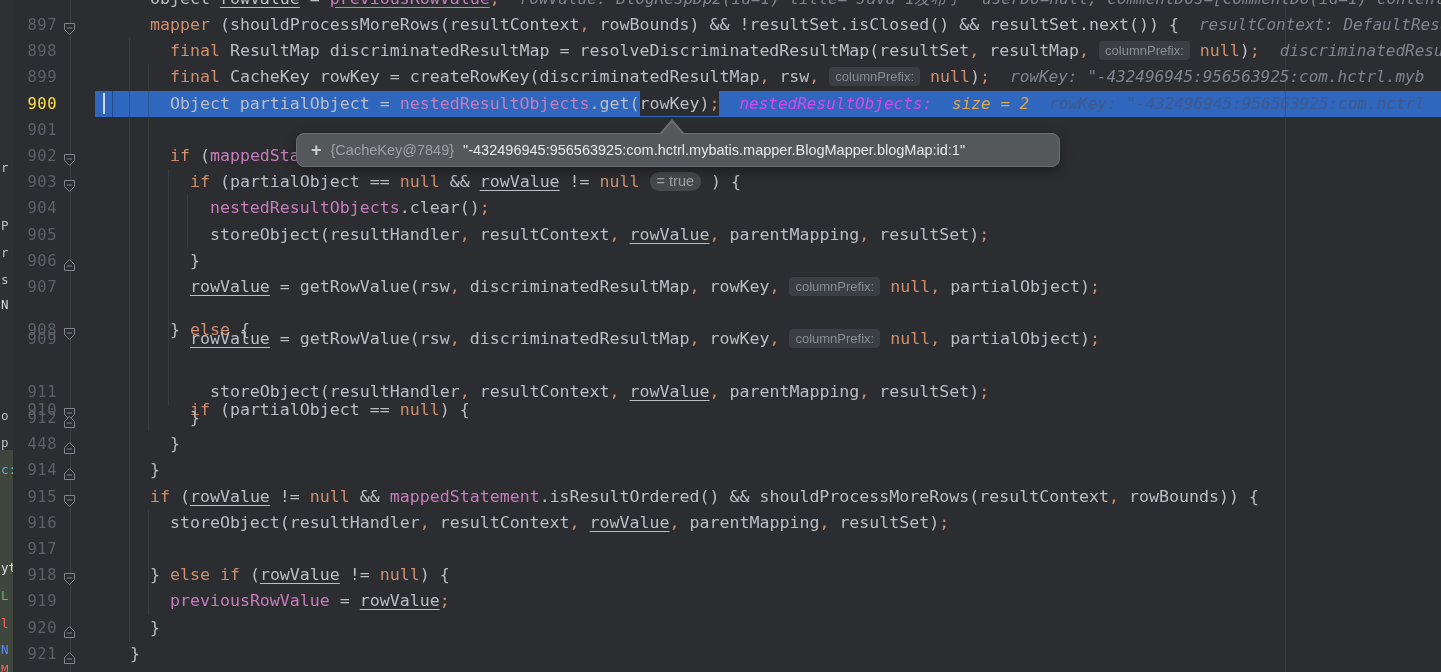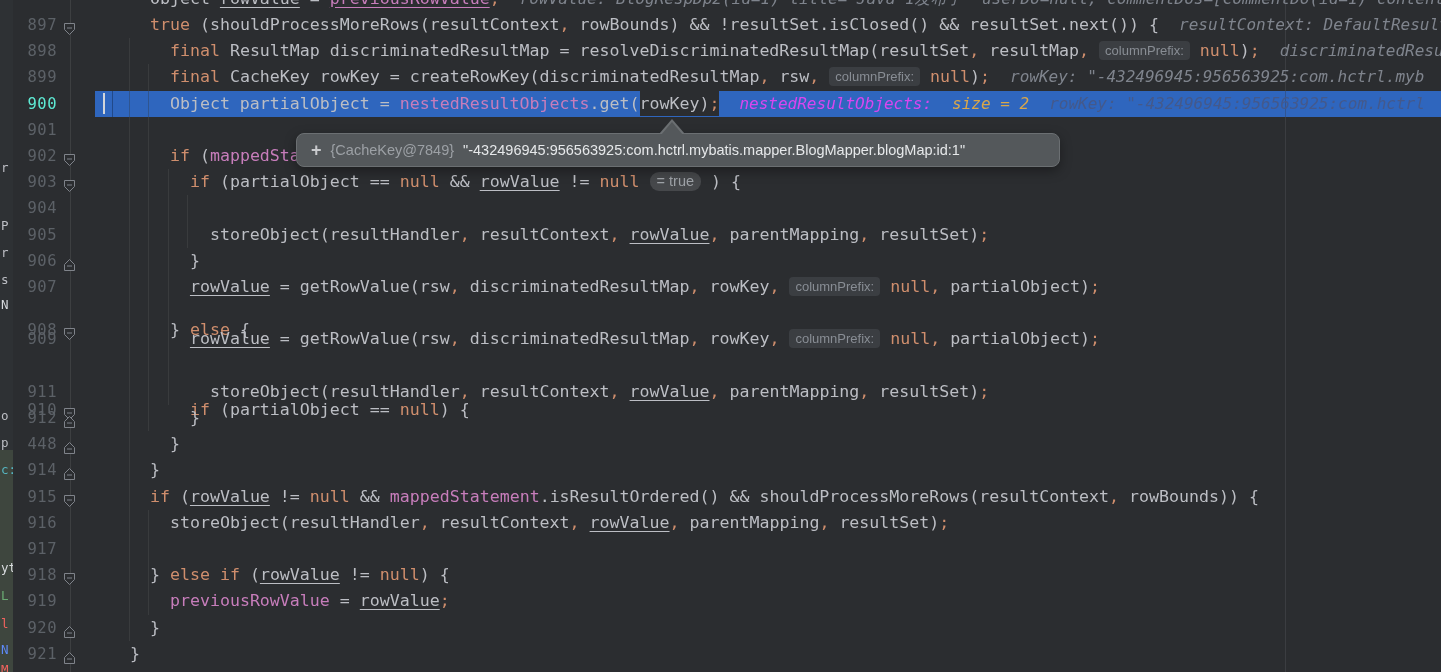--- a/index.html
+++ b/index.html
@@ -13,21 +13,21 @@
   .exec-sep{position:absolute;top:90.6px;height:26.2px;width:1px;background:rgba(0,0,0,0.28);z-index:2;}
   
   .iguide{position:absolute;width:1px;background:rgba(255,255,255,0.065);z-index:2;}
   #wrap-guide{position:absolute;left:1285px;top:0;width:1px;height:672px;background:rgba(160,166,173,0.14);z-index:2;}
   #wrap-guide-dark{position:absolute;left:1285px;top:90.6px;width:1px;height:26.2px;background:rgba(0,0,0,0.22);z-index:2;}
   
   #fold-line{position:absolute;left:70px;top:0;width:1px;height:672px;background:rgba(255,255,255,0.085);z-index:2;}
   
   .row{position:absolute;left:0;width:1441px;height:26.2px;line-height:26.2px;font-size:16.6px;white-space:pre;z-index:3;overflow:hidden;}
   .num{position:absolute;left:13px;width:44px;text-align:right;color:#5C6167;font-size:15.5px;letter-spacing:0.5px;}
-  .num.cur{color:#5eead4;}
+  .num.cur{color:#fde047;}
   .code{position:absolute;left:110px;top:0;}
   .foldic{position:absolute;left:63px;top:6px;z-index:4;}
   
   .d{color:#BCBEC4;}
   .k{color:#CF8E6D;}
   .f{color:#C77DBB;}
   .cm{color:#7A7E85;}
   .u{color:#BCBEC4;text-decoration:underline;text-underline-offset:3px;}
   .fu{color:#C77DBB;text-decoration:underline;text-underline-offset:3px;}
   .h{color:#7F848D;font-style:italic;font-size:16px;}
@@ -75,34 +75,34 @@
   <div class="iguide" style="left:187px;top:195px;height:53px"></div>
   <div id="fold-line"></div>
   <div id="wrap-guide"></div>
   <div id="wrap-guide-dark"></div>
 
   <div id="rows">
       <div class="row" style="top: -14.2px;"><span class="code"><span class="d">    Object </span><span class="u">rowValue</span><span class="d"> = </span><span class="fu">previousRowValue</span><span class="k">;</span><span class="d">  </span><span class="h">rowValue: BlogRespDp2(id=1) title="Java 1发布了" userDo=null, commentDos=[CommentDo(id=1) content=...</span></span></div>
       <div class="row" style="top: 12px;"><span class="num">897</span><span class="foldic"><svg width="13" height="14" viewBox="0 0 13 14">
             <polygon points="1.5,1.5 11.5,1.5 11.5,7.5 6.5,12.5 1.5,7.5" fill="#2B2D30" stroke="#7F838A" stroke-width="1"></polygon>
             <line x1="4" y1="6" x2="9" y2="6" stroke="#7F838A" stroke-width="1"></line>
-          </svg></span><span class="code"><span class="d">    </span><span class="k">true</span><span class="d"> (shouldProcessMoreRows(resultContext</span><span class="k">,</span><span class="d"> rowBounds) &amp;&amp; !resultSet.isClosed() &amp;&amp; resultSet.next()) {</span><span class="d">  </span><span class="h">resultContext: DefaultResultC</span></span></div>
+          </svg></span><span class="code"><span class="d">    </span><span class="k">mapper</span><span class="d"> (shouldProcessMoreRows(resultContext</span><span class="k">,</span><span class="d"> rowBounds) &amp;&amp; !resultSet.isClosed() &amp;&amp; resultSet.next()) {</span><span class="d">  </span><span class="h">resultContext: DefaultResultC</span></span></div>
       <div class="row" style="top: 38.2px;"><span class="num">898</span><span class="code"><span class="d">      </span><span class="k">final</span><span class="d"> ResultMap discriminatedResultMap = resolveDiscriminatedResultMap(resultSet</span><span class="k">,</span><span class="d"> resultMap</span><span class="k">,</span><span class="d"> </span><span class="pill">columnPrefix:</span><span class="d"> </span><span class="k">null</span><span class="d">)</span><span class="k">;</span><span class="d">  </span><span class="h">discriminatedResu</span></span></div>
       <div class="row" style="top: 64.4px;"><span class="num">899</span><span class="code"><span class="d">      </span><span class="k">final</span><span class="d"> CacheKey rowKey = createRowKey(discriminatedResultMap</span><span class="k">,</span><span class="d"> rsw</span><span class="k">,</span><span class="d"> </span><span class="pill">columnPrefix:</span><span class="d"> </span><span class="k">null</span><span class="d">)</span><span class="k">;</span><span class="d">  </span><span class="h">rowKey: "-432496945:956563925:com.hctrl.myb</span></span></div>
       <div class="row" style="top: 90.6px;"><span class="num cur">900</span><span class="code"><span class="d">      Object partialObject = </span><span class="f">nestedResultObjects</span><span class="d">.get(</span><span class="bd">rowKey</span><span class="bd">)</span><span class="bk">;</span><span class="d">  </span><span class="hb">nestedResultObjects:</span><span class="d">  </span><span class="ho">size = 2</span><span class="d">  </span><span class="hv">rowKey: "-432496945:956563925:com.hctrl</span></span></div>
       <div class="row" style="top: 116.8px;"><span class="num">901</span></div>
       <div class="row" style="top: 143px;"><span class="num">902</span><span class="foldic"><svg width="13" height="14" viewBox="0 0 13 14">
             <polygon points="1.5,1.5 11.5,1.5 11.5,7.5 6.5,12.5 1.5,7.5" fill="#2B2D30" stroke="#7F838A" stroke-width="1"></polygon>
             <line x1="4" y1="6" x2="9" y2="6" stroke="#7F838A" stroke-width="1"></line>
           </svg></span><span class="code"><span class="d">      </span><span class="k">if</span><span class="d"> (</span><span class="f">mappedStatement</span><span class="d">.isResultOrdered()) {</span></span></div>
       <div class="row" style="top: 169.2px;"><span class="num">903</span><span class="foldic"><svg width="13" height="14" viewBox="0 0 13 14">
             <polygon points="1.5,1.5 11.5,1.5 11.5,7.5 6.5,12.5 1.5,7.5" fill="#2B2D30" stroke="#7F838A" stroke-width="1"></polygon>
             <line x1="4" y1="6" x2="9" y2="6" stroke="#7F838A" stroke-width="1"></line>
           </svg></span><span class="code"><span class="d">        </span><span class="k">if</span><span class="d"> (partialObject == </span><span class="k">null</span><span class="d"> &amp;&amp; </span><span class="u">rowValue</span><span class="d"> != </span><span class="k">null</span><span class="d"> </span><span class="eval">= true</span><span class="d"> ) {</span></span></div>
-      <div class="row" style="top: 195.4px;"><span class="num">904</span></div>
+      <div class="row" style="top: 195.4px;"><span class="num">904</span><span class="code"><span class="d">          </span><span class="f">nestedResultObjects</span><span class="d">.clear()</span><span class="k">;</span></span></div>
       <div class="row" style="top: 221.6px;"><span class="num">905</span><span class="code"><span class="d">          storeObject(resultHandler</span><span class="k">,</span><span class="d"> resultContext</span><span class="k">,</span><span class="d"> </span><span class="u">rowValue</span><span class="k">,</span><span class="d"> parentMapping</span><span class="k">,</span><span class="d"> resultSet)</span><span class="k">;</span></span></div>
       <div class="row" style="top: 247.8px;"><span class="num">906</span><span class="foldic"><svg width="13" height="14" viewBox="0 0 13 14">
             <polygon points="6.5,1.5 11.5,6.5 11.5,12.5 1.5,12.5 1.5,6.5" fill="#2B2D30" stroke="#7F838A" stroke-width="1"></polygon>
             <line x1="4" y1="8" x2="9" y2="8" stroke="#7F838A" stroke-width="1"></line>
           </svg></span><span class="code"><span class="d">        }</span></span></div>
       <div class="row" style="top: 274px;"><span class="num">907</span><span class="code"><span class="d">        </span><span class="u">rowValue</span><span class="d"> = getRowValue(rsw</span><span class="k">,</span><span class="d"> discriminatedResultMap</span><span class="k">,</span><span class="d"> rowKey</span><span class="k">,</span><span class="d"> </span><span class="pill">columnPrefix:</span><span class="d"> </span><span class="k">null</span><span class="k">,</span><span class="d"> partialObject)</span><span class="k">;</span></span></div>
       <div class="row" style="top: 317px;"><span class="num">908</span><span class="foldic"><svg width="13" height="14" viewBox="0 0 13 14">
             <polygon points="1.5,1.5 11.5,1.5 11.5,7.5 6.5,12.5 1.5,7.5" fill="#2B2D30" stroke="#7F838A" stroke-width="1"></polygon>
             <line x1="4" y1="6" x2="9" y2="6" stroke="#7F838A" stroke-width="1"></line>
           </svg></span><span class="code"><span class="d">      } </span><span class="k">else</span><span class="d"> {</span></span></div>

